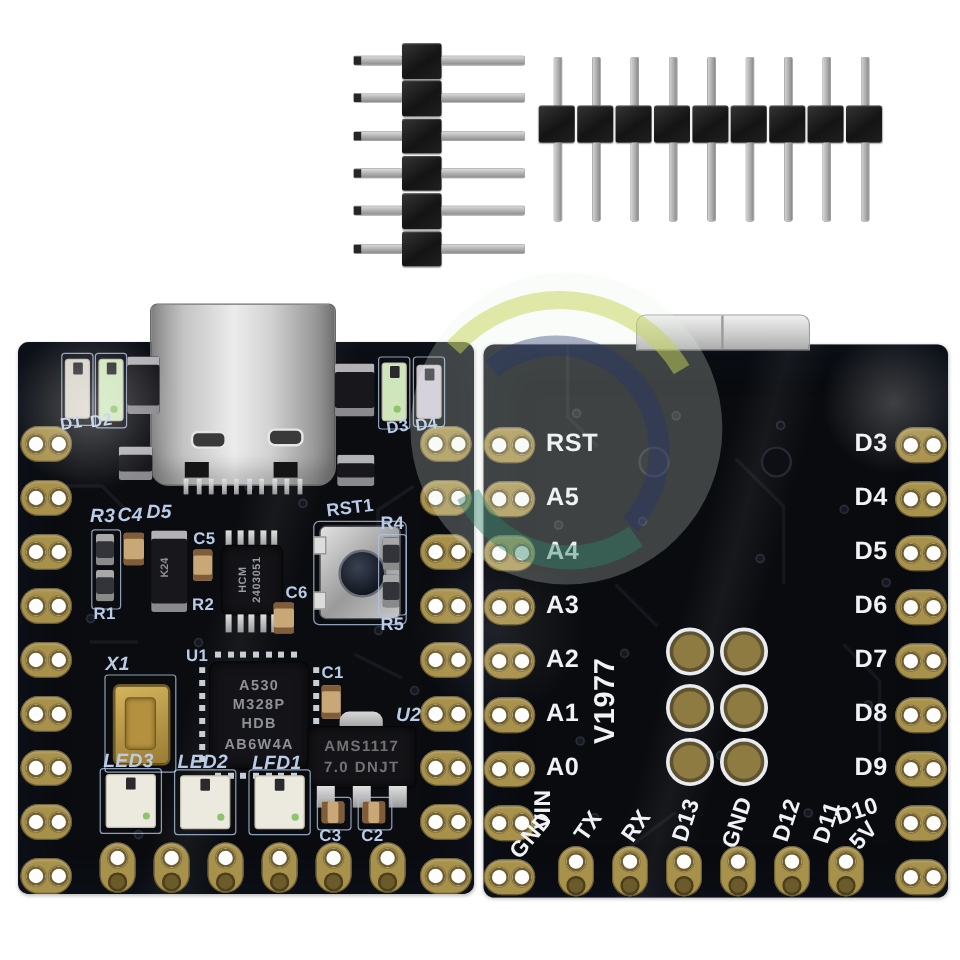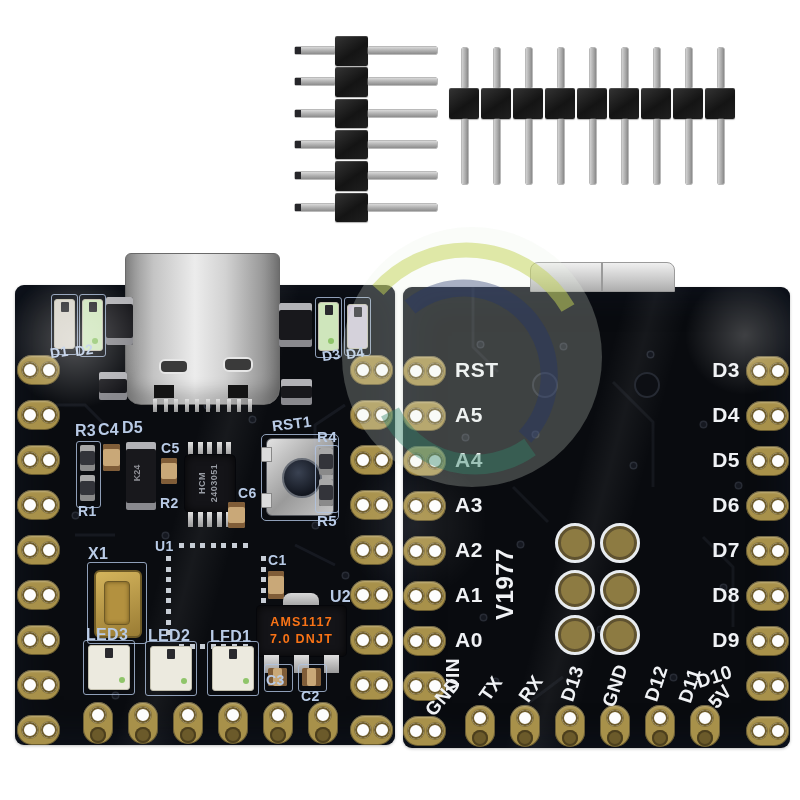--- a/index.html
+++ b/index.html
@@ -19,21 +19,21 @@
   .hole{position:absolute;width:16px;height:16px;border-radius:50%;background:#fdfdfd;
         box-shadow:inset 0 0 0 2px #6e5c2c, 0 0 0 1px rgba(0,0,0,.2);}
   .hole.half{background:#6b5a2a;box-shadow:inset 0 0 0 2px #4c3f1d;}
   .cpad{position:absolute;width:34px;height:34px;border-radius:50%;background:#8d7b42;
         border:3px solid #e8ecf0;box-shadow:inset 0 0 0 3px #5f5230;}
   .mhole{position:absolute;border-radius:50%;background:#0d0f14;box-shadow:0 0 0 2px #262a33;}
   .via{position:absolute;width:5px;height:5px;border-radius:50%;background:#151820;
        box-shadow:0 0 0 1.5px rgba(120,130,150,.28);}
   
   .sk{position:absolute;color:#b9cbe6;font-weight:bold;font-size:14px;line-height:1;letter-spacing:.3px;}
-  .sk.big{font-size:16px;}
+  .sk.big{font-size:16px;font-style:italic;}
   .wh{position:absolute;color:#f0f2f5;font-weight:bold;font-size:21px;line-height:1;letter-spacing:.5px;}
   .wh.rot{font-size:19px;white-space:nowrap;}
   .brk{position:absolute;border:1.5px solid rgba(176,196,226,.8);border-radius:3px;}
   
   .cap{position:absolute;background:#c9a878;border-radius:2px;
        box-shadow:inset 0 5px 0 rgba(115,80,45,.85), inset 0 -5px 0 rgba(115,80,45,.85);}
   .res{position:absolute;background:#33343a;border-radius:2px;
        box-shadow:inset 0 6px 0 #a8a8a8, inset 0 -6px 0 #8a8a8a;}
   .blkc{position:absolute;background:#18181c;border-radius:2px;
        box-shadow:inset 0 7px 0 rgba(195,195,200,.9), inset 0 -7px 0 rgba(150,150,155,.9);}
@@ -344,27 +344,35 @@
                 background:linear-gradient(160deg,#d4b45c,#9a7c34);">
       <div class="abs" style="left:8px;top:9px;width:24px;height:42px;background:#b3913f;border:1px solid #6e5a26;border-radius:4px;
                   box-shadow:inset 0 0 4px rgba(60,45,10,.6);"></div>
     </div>
 
     <div class="sk" style="left:140px;top:254px;">U1</div>
     <div class="dots-h" style="left:164px;top:258px;width:74px;"></div>
     <div class="dots-h" style="left:164px;top:359px;width:74px;"></div>
     <div class="dots-v" style="left:151px;top:271px;height:80px;"></div>
     <div class="dots-v" style="left:246px;top:271px;height:80px;"></div>
+    <div class="chip" style="left:160px;top:267px;width:82px;height:88px;border-radius:7px;">
+      <div class="chiptxt" style="position:absolute;left:0;right:0;top:11px;">
+        <div>A530</div>
+        <div>M328P</div>
+        <div>HDB</div>
+        <div>AB6W4A</div>
+      </div>
+    </div>
 
     <div class="sk" style="left:253px;top:268px;">C1</div>
     <div class="cap" style="left:253px;top:286px;width:16px;height:28px;"></div>
     <div class="sk big" style="left:315px;top:304px;">U2</div>
     <div class="abs" style="left:268px;top:308px;width:36px;height:15px;background:linear-gradient(180deg,#d8d8d8,#9a9a9a);border-radius:8px 8px 0 0;"></div>
     <div class="chip" style="left:242px;top:321px;width:89px;height:50px;border-radius:4px;">
-      <div class="chiptxt" style="position:absolute;left:0;right:0;top:8px;font-size:12.5px;color:#f97316;">
+      <div class="chiptxt" style="position:absolute;left:0;right:0;top:8px;font-size:12.5px;color:#737373;">
         <div>AMS1117</div>
         <div>7.0 DNJT</div>
       </div>
     </div>
     <div class="pin-sliver" style="left:249px;top:370px;width:15px;height:18px;"></div>
     <div class="pin-sliver" style="left:279px;top:370px;width:15px;height:18px;"></div>
     <div class="pin-sliver" style="left:309px;top:370px;width:15px;height:18px;"></div>
 
     <div class="sk big" style="left:71px;top:342px;">LED3</div>
     <div class="sk big" style="left:133px;top:343px;">LED2</div>
@@ -382,21 +390,21 @@
       </div>
     <div class="led" style="left:197px;top:361px;width:40px;height:43px;">
         <span class="notch"></span>
         <span class="dot"></span>
       </div>
 
     <div class="brk" style="left:249px;top:379px;width:27px;height:26px;"></div>
     <div class="brk" style="left:283px;top:379px;width:27px;height:26px;"></div>
     <div class="cap" style="left:253px;top:383px;width:19px;height:18px;box-shadow:inset 5px 0 0 rgba(115,80,45,.85), inset -5px 0 0 rgba(115,80,45,.85);"></div>
     <div class="cap" style="left:287px;top:383px;width:19px;height:18px;box-shadow:inset 5px 0 0 rgba(115,80,45,.85), inset -5px 0 0 rgba(115,80,45,.85);"></div>
-    <div class="sk" style="left:251px;top:388px;">C3</div>
+    <div class="sk" style="left:251px;top:404px;">C3</div>
     <div class="sk" style="left:286px;top:404px;">C2</div>
 
     <svg class="abs" width="380" height="460" style="left:0;top:0;pointer-events:none;">
       <g stroke="rgba(180,200,255,0.07)" stroke-width="3" fill="none">
         <path d="M40,120 L70,120 L90,140"></path>
           <path d="M330,120 L300,140 L300,170"></path>
         <path d="M60,250 L100,250"></path>
           <path d="M280,260 L320,280"></path>
       </g>
     </svg>

